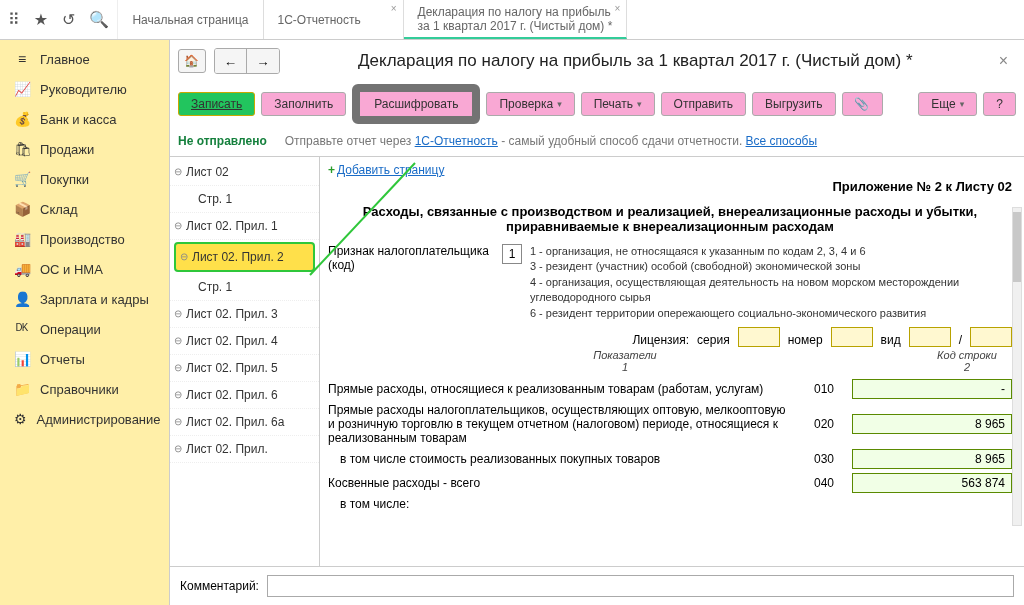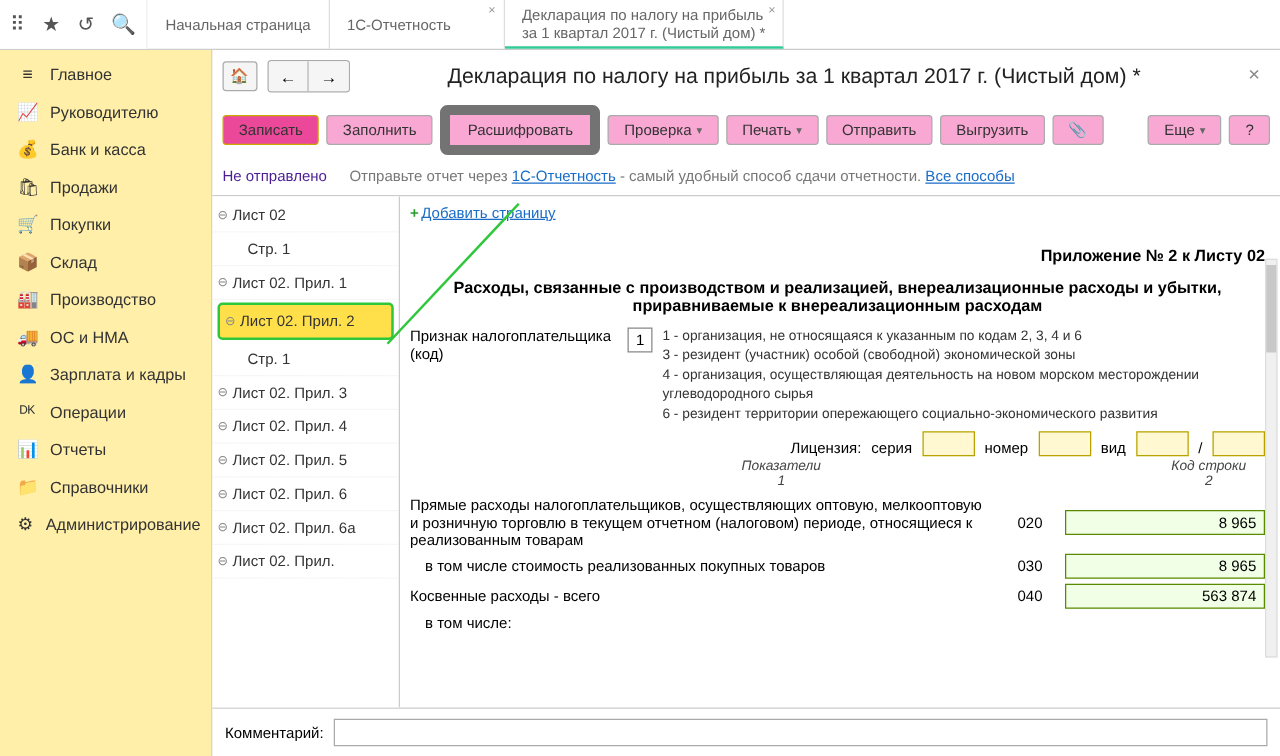--- a/index.html
+++ b/index.html
@@ -18,38 +18,38 @@
 .main { flex:1; display:flex; flex-direction:column; background:#fff; position:relative;}
 .titlebar { display:flex; align-items:center; padding:8px 8px 6px; gap:8px;}
 .navbtns { display:flex; border:1px solid #aaa; border-radius:3px; overflow:hidden;}
 .navbtns button { width:32px; height:24px; border:none; background:#f5f5f5; border-right:1px solid #aaa;}
 .navbtns button:last-child{border-right:none;}
 .hb { width:28px; height:24px; border:1px solid #aaa; border-radius:3px; background:#f5f5f5; text-align:center; line-height:22px;}
 .doc-title { flex:1; text-align:center; font-size:17px; color:#222;}
 .xbtn { color:#888; font-size:16px; padding:0 8px;}
 .toolbar { display:flex; align-items:center; gap:6px; padding:4px 8px 8px;}
 .btn { border:1px solid #aaa; border-radius:3px; background:#f9a8d4; padding:4px 12px; font-size:12px; color:#333; display:inline-flex; align-items:center; gap:4px;}
-.btn.primary { background:#ec4899; border-color:#c9a800; }
+.btn.primary { background:#22c55e; border-color:#c9a800;text-decoration:underline; }
 .btn.highlight-green { border:8px solid #737373; border-radius:6px; padding:5px 14px;}
 .btn .dd { font-size:9px; color:#666;}
 .spacer { flex:1; }
 .status-row { padding:2px 8px 8px; display:flex; gap:18px; align-items:baseline; font-size:12px;}
-.status-row .st { color:#4c1d95; font-weight:normal;}
+.status-row .st { color:#15803d; font-weight:bold;}
 .status-row .msg { color:#777;}
 .status-row a { color:#1a6cc7; text-decoration:underline;}
 .work { flex:1; display:flex; border-top:1px solid #ccc; position:relative; overflow:hidden;}
 .nav-tree { width:150px; border-right:1px solid #ccc; background:#fff; overflow-y:auto; padding:2px 0;}
 .tree-item { padding:6px 10px 6px 16px; font-size:12px; color:#333; border-bottom:1px dotted #eee; position:relative;}
 .tree-item.child { padding-left:28px;}
 .tree-item.sel { background:#ffe04a; border:2px solid #2fc73a; border-radius:4px; margin:2px 4px;}
 .tree-item .exp { position:absolute; left:4px; top:7px; font-size:10px; color:#888;}
 .content { flex:1; overflow:auto; padding:6px 12px 6px 8px; position:relative;}
 .addlink { color:#1a6cc7; text-decoration:underline; font-size:12px;}
 .plus { color:#2a9d2a; font-weight:bold; margin-right:2px;}
-.apx-title { text-align:right; font-weight:bold; font-size:13px; margin-top:20px;}
+.apx-title { text-align:right; font-weight:bold; font-size:13px; margin-top:2px;}
 .apx-head { text-align:center; font-weight:bold; font-size:13px; margin:10px 30px;}
 .row { display:flex; align-items:flex-start; gap:8px; margin:6px 0; font-size:12px;}
 .codebox { border:1px solid #888; width:22px; height:20px; text-align:center; line-height:18px; font-size:12px;}
 .legend { font-size:11px; color:#333; line-height:1.4;}
 .lic-row { display:flex; align-items:flex-end; justify-content:flex-end; gap:8px; font-size:12px; margin:4px 0 2px;}
 .yin { border:1px solid #b8a200; background:#fff8d0; height:20px;}
 .cols-head { display:flex; font-style:italic; font-size:11px; color:#444; margin:2px 0 6px;}
 .cols-head div:nth-child(1){flex:1; text-align:center;}
 .cols-head div:nth-child(2){width:90px; text-align:center;}
 .cols-head div:nth-child(3){width:170px; text-align:center;}
@@ -228,20 +228,25 @@
           <span>/</span>
             <input class="yin" style="width: 42px;">
         </div>
 
         <div class="cols-head">
           <div><span>Показатели</span><br><span>1</span></div>
           <div><span>Код строки</span><br><span>2</span></div>
         </div>
 
         <div class="data-row">
+          <div class="lbl">Прямые расходы, относящиеся к реализованным товарам (работам, услугам)</div>
+          <div class="code">010</div>
+          <div class="val">-</div>
+        </div>
+        <div class="data-row">
           <div class="lbl">Прямые расходы налогоплательщиков, осуществляющих оптовую, мелкооптовую и розничную торговлю в текущем отчетном (налоговом) периоде, относящиеся к реализованным товарам</div>
           <div class="code">020</div>
           <div class="val">8 965</div>
         </div>
         <div class="data-row">
           <div class="lbl" style="padding-left:12px">в том числе стоимость реализованных покупных товаров</div>
           <div class="code">030</div>
           <div class="val">8 965</div>
         </div>
         <div class="data-row">

